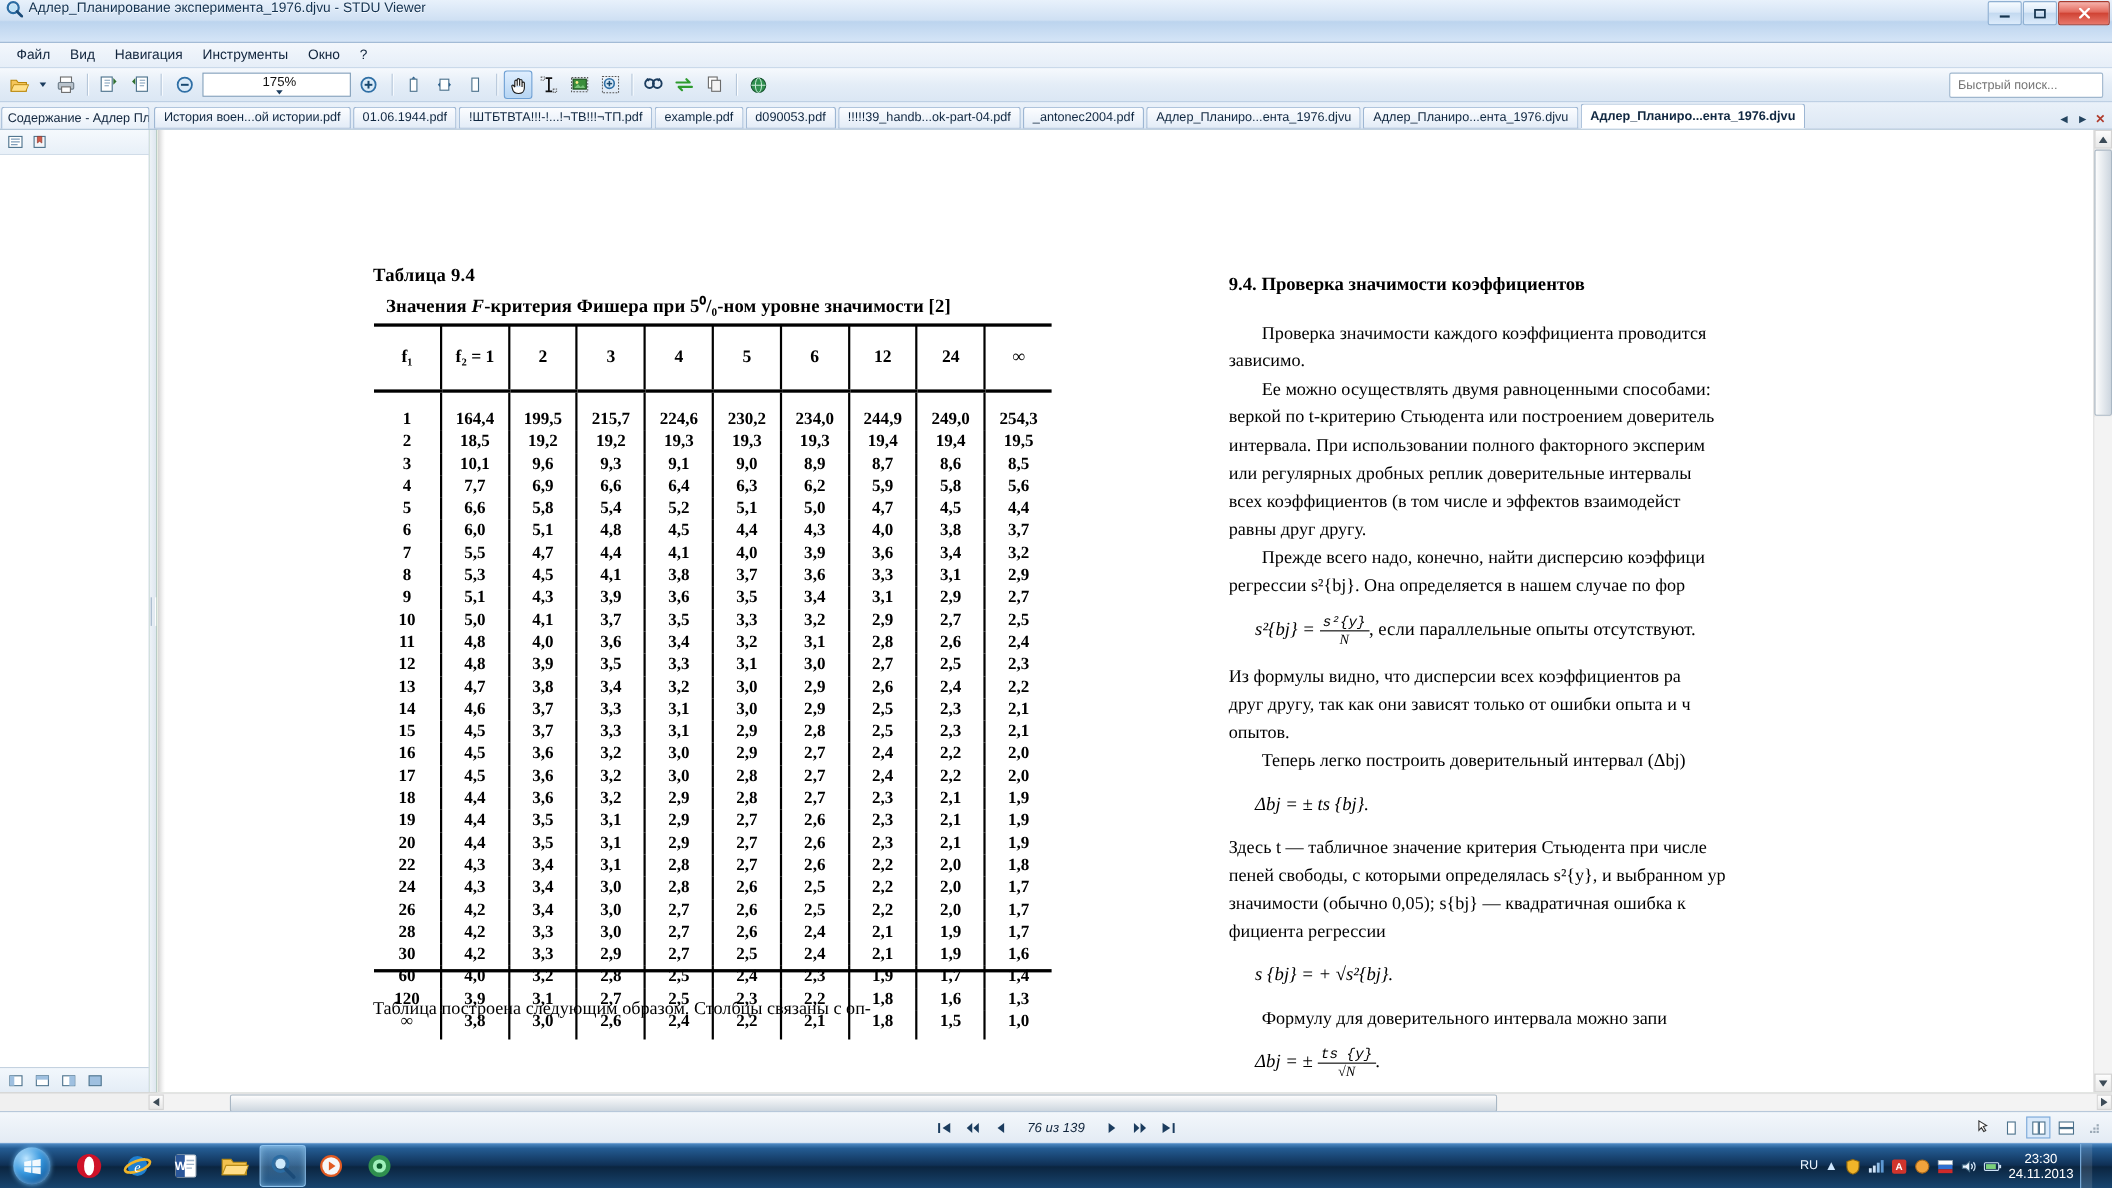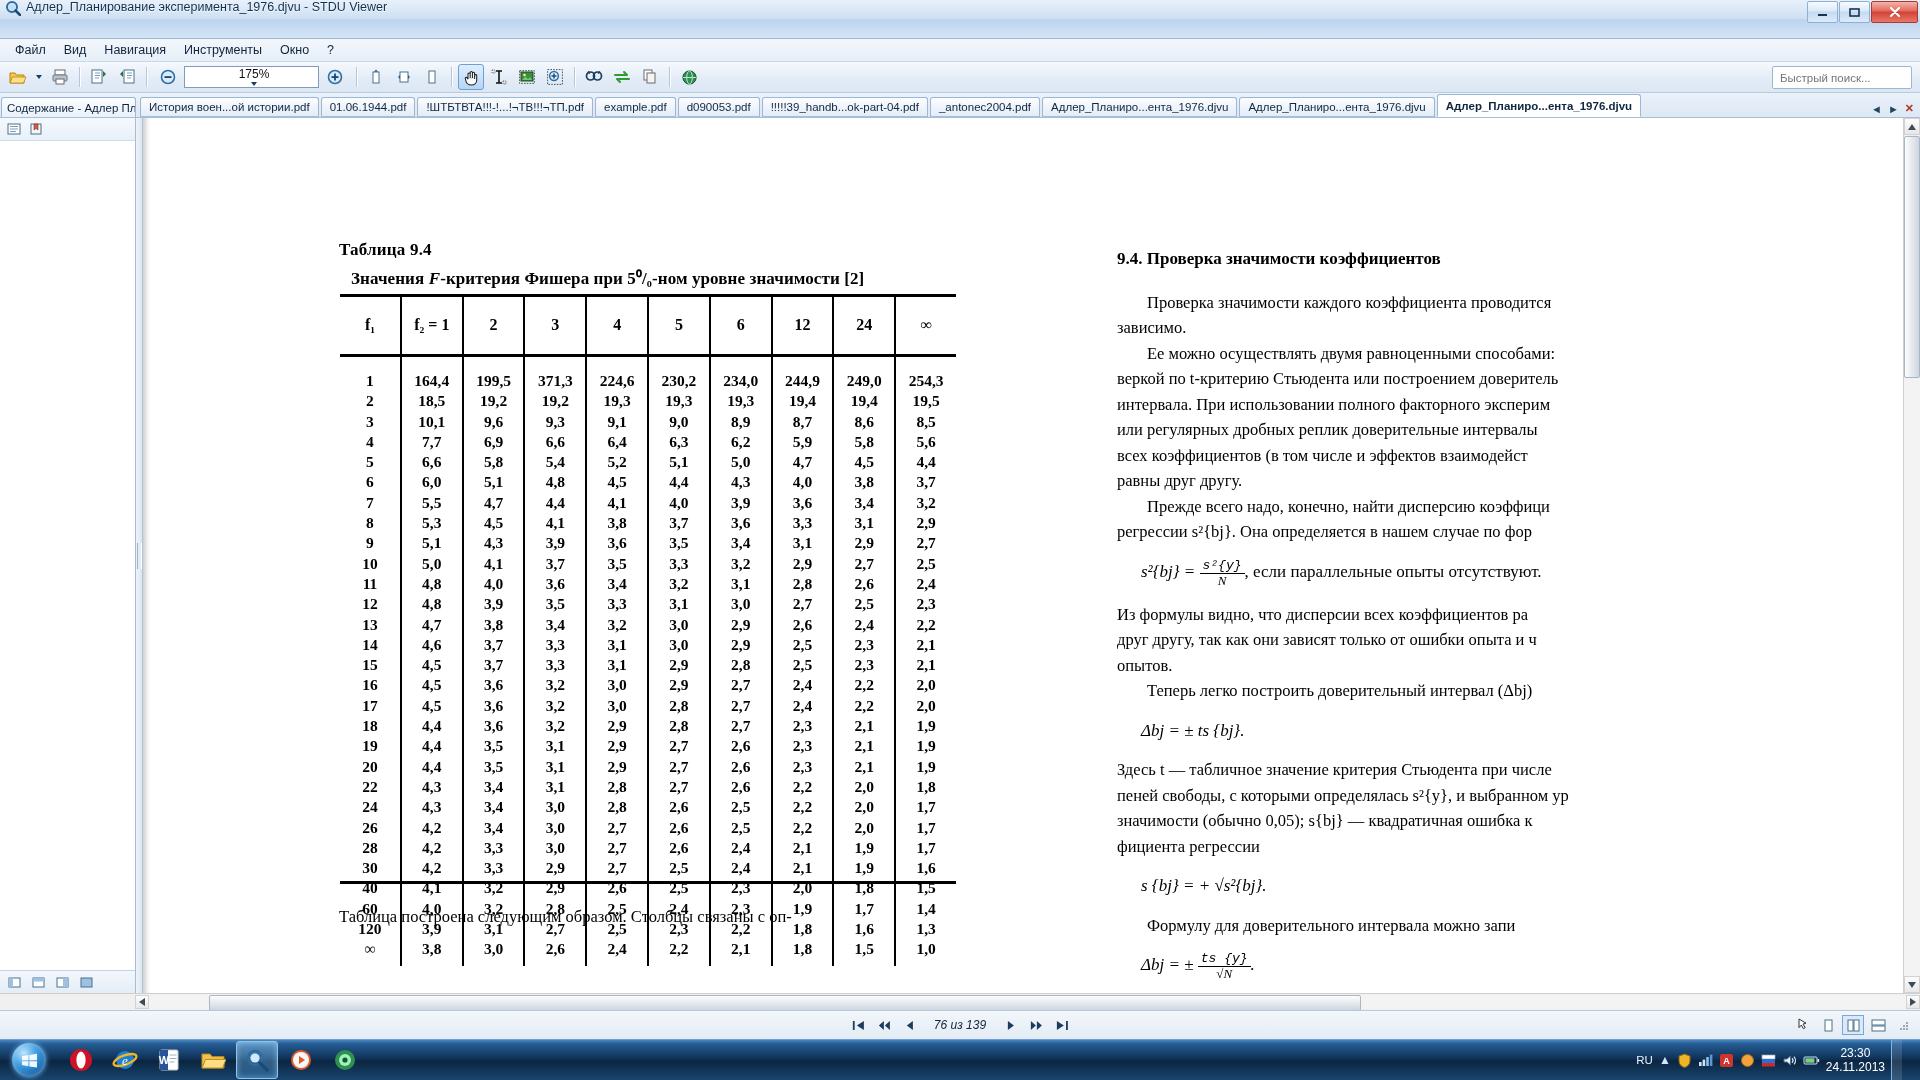--- a/index.html
+++ b/index.html
@@ -572,21 +572,21 @@
                 <th class="colnum">12</th>
                 <th class="colnum">24</th>
                 <th class="colnum">∞</th>
               </tr>
             </thead>
             <tbody id="ftable-body">
                 <tr>
                   <td class="colf1">1</td>
                   <td class="colnum">164,4</td>
                   <td class="colnum">199,5</td>
-                  <td class="colnum">371,3</td>
+                  <td class="colnum">215,7</td>
                   <td class="colnum">224,6</td>
                   <td class="colnum">230,2</td>
                   <td class="colnum">234,0</td>
                   <td class="colnum">244,9</td>
                   <td class="colnum">249,0</td>
                   <td class="colnum">254,3</td>
                 </tr>
                 <tr>
                   <td class="colf1">2</td>
                   <td class="colnum">18,5</td>
@@ -867,32 +867,20 @@
                   <td class="colf1">30</td>
                   <td class="colnum">4,2</td>
                   <td class="colnum">3,3</td>
                   <td class="colnum">2,9</td>
                   <td class="colnum">2,7</td>
                   <td class="colnum">2,5</td>
                   <td class="colnum">2,4</td>
                   <td class="colnum">2,1</td>
                   <td class="colnum">1,9</td>
                   <td class="colnum">1,6</td>
-                </tr>
-                <tr>
-                  <td class="colf1">40</td>
-                  <td class="colnum">4,1</td>
-                  <td class="colnum">3,2</td>
-                  <td class="colnum">2,9</td>
-                  <td class="colnum">2,6</td>
-                  <td class="colnum">2,5</td>
-                  <td class="colnum">2,3</td>
-                  <td class="colnum">2,0</td>
-                  <td class="colnum">1,8</td>
-                  <td class="colnum">1,5</td>
                 </tr>
                 <tr>
                   <td class="colf1">60</td>
                   <td class="colnum">4,0</td>
                   <td class="colnum">3,2</td>
                   <td class="colnum">2,8</td>
                   <td class="colnum">2,5</td>
                   <td class="colnum">2,4</td>
                   <td class="colnum">2,3</td>
                   <td class="colnum">1,9</td>

